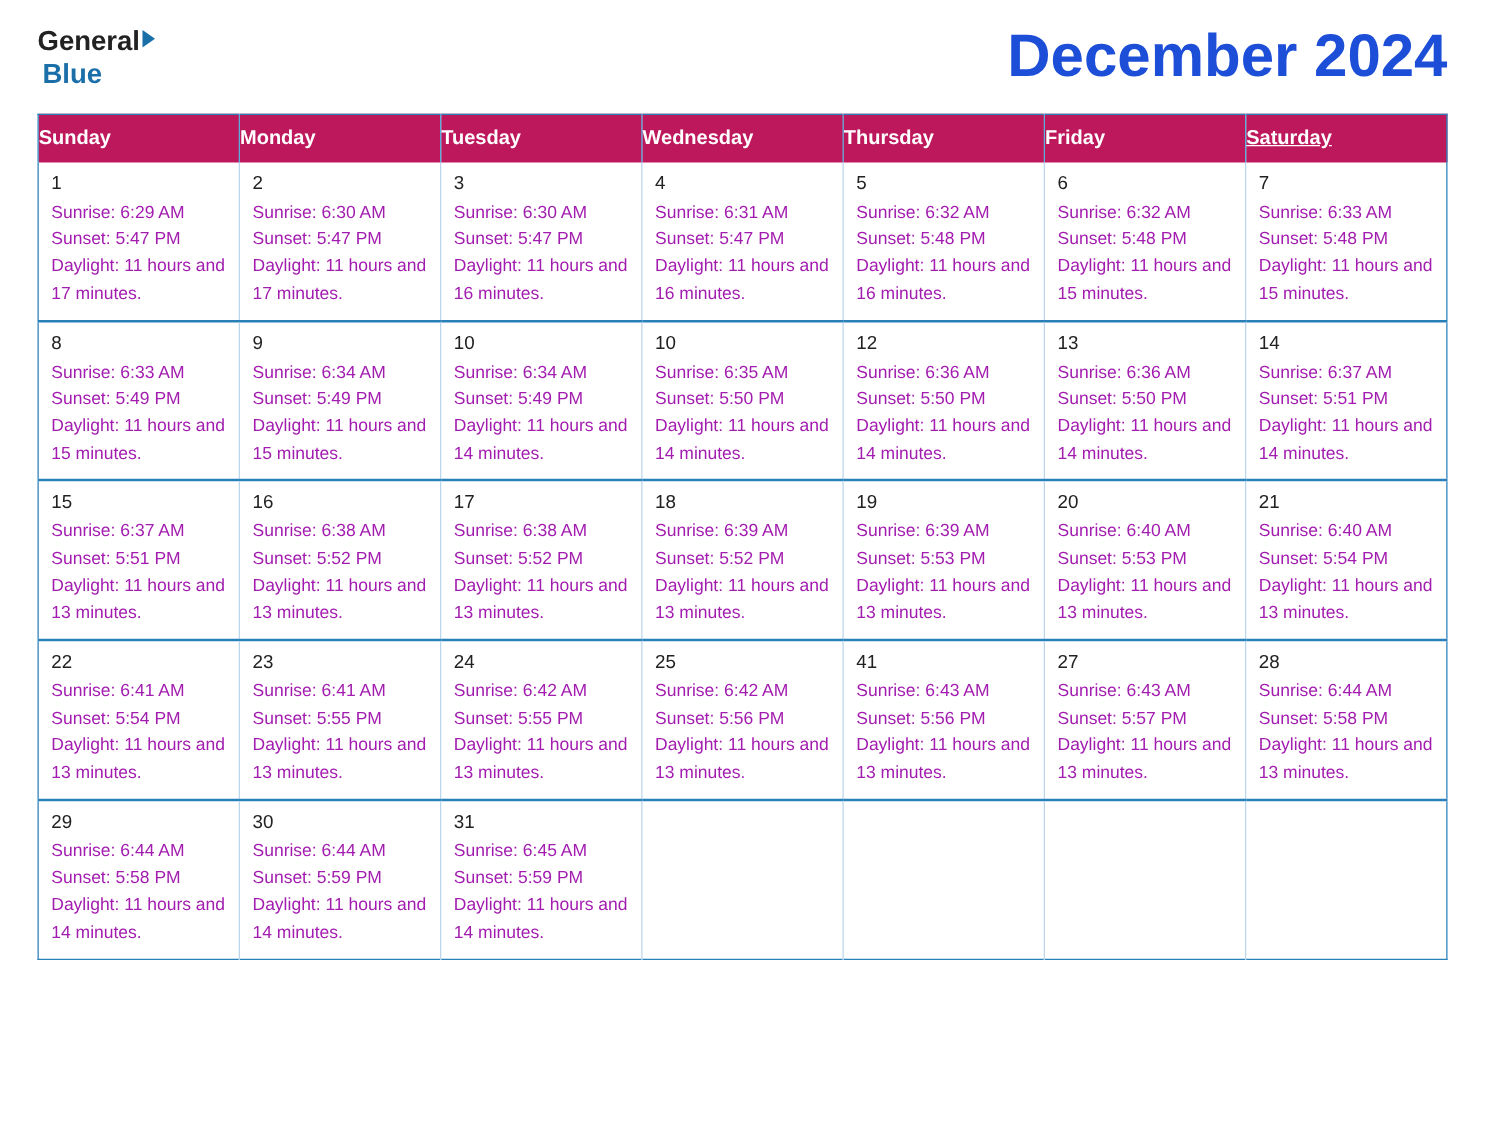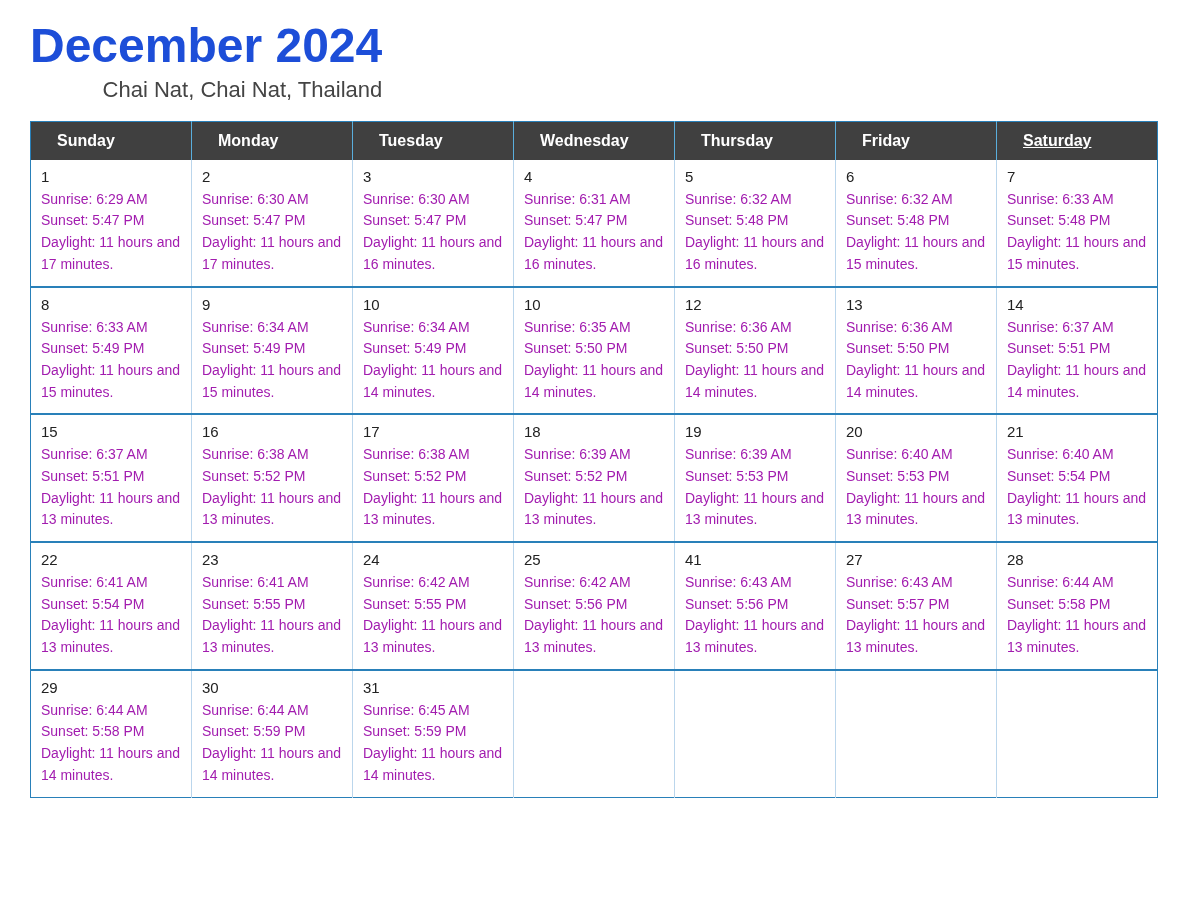--- a/index.html
+++ b/index.html
@@ -53,25 +53,25 @@
       font-size: 22px;
       color: #444;
       margin-top: 4px;
     }
     .calendar {
       width: 100%;
       border-collapse: collapse;
       border: 1.5px solid #2980b9;
     }
     .calendar thead tr th {
-      background-color: #404040;
+      background-color: #be185d;
       color: #fff;
       font-size: 16px;
       font-weight: bold;
-      padding: 10px 26px;
+      padding: 10px 0;
       text-align: left;
       border-right: 1px solid #5aaedc;
     }
     .calendar thead tr th:last-child { border-right: none; text-decoration: underline; }
     .calendar tbody tr td {
       vertical-align: top;
       padding: 8px 10px 10px 10px;
       border-right: 1px solid #bbd6ec;
       border-bottom: 2px solid #2980b9;
       font-size: 13px;
@@ -92,23 +92,31 @@
       font-size: 14px;
       color: #a21caf;
       line-height: 1.55;
     }
     .empty-cell { background: #fff; }
   </style>
 </head>
 <body>
 
 <div class="header">
+  <div class="logo-area">
+    <div class="logo-text">
+      <span class="logo-general">General</span>
+      <span class="logo-arrow"></span>
+    </div>
+    <div style="margin-left: 0;">
+      <span class="logo-blue" style="font-size:22px; font-weight: bold; color:#1a6fa8; margin-left: 4px;">Blue</span>
+    </div>
+  </div>
   <div class="title-area">
     <div class="title-month">December 2024</div>
-    <div class="title-location">Chai Nat, Chai Nat, Thailand</div>
   </div>
 </div>
 
 <table class="calendar">
   <thead>
     <tr>
       <th>Sunday</th>
       <th>Monday</th>
       <th>Tuesday</th>
       <th>Wednesday</th>

